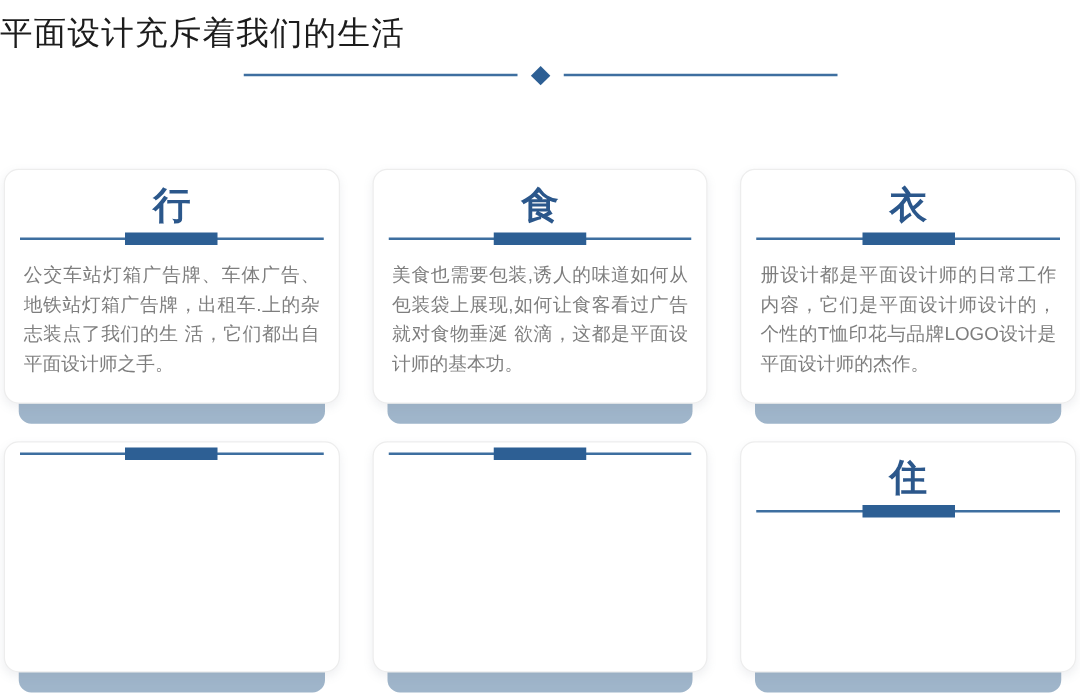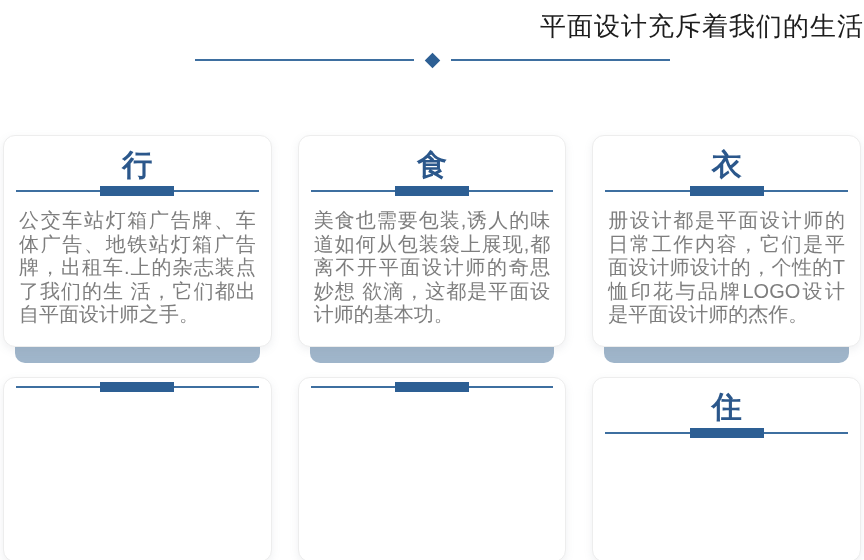--- a/index.html
+++ b/index.html
@@ -10,21 +10,21 @@
     --shadow_bar:#9fb5ca;
     --heading_text:#1c1c1c;
   }
   *{box-sizing:border-box;}
   html,body{margin:0;padding:0;}
   body{
     width:864px;height:560px;overflow:hidden;background:#fff;
     font-family:"Liberation Sans", sans-serif;position:relative;
   }
   
-  .header{text-align:right;padding-top:10px;}
+  .header{text-align:left;padding-top:10px;}
   .header h1{
     margin:0;font-size:26px;line-height:32px;font-weight:500;
     color:var(--heading_text);letter-spacing:1px;
   }
   .header-rule{
     margin-top:10px;display:flex;justify-content:center;align-items:center;
     gap:13px;height:16px;
   }
   .seg{width:219px;height:2px;background:var(--line);}
   .diamond{width:11px;height:11px;background:var(--accent);transform:rotate(45deg);}
@@ -49,21 +49,21 @@
     margin:11px 0 0;text-align:center;
     font-size:30px;line-height:35px;font-weight:bold;color:var(--card_title);
   }
   .card .divider{position:relative;height:10px;margin:4px 12px 0;}
   .divider .thin{position:absolute;top:4px;left:0;right:0;height:2px;background:var(--line);}
   .divider .thick{
     position:absolute;top:0;left:50%;margin-left:-37px;
     width:74px;height:10px;background:var(--accent);
   }
   .card p{
-    margin:13px 15px 19px;font-size:20px;line-height:23.5px;
+    margin:13px 15px 19px;font-size:15px;line-height:23.5px;
     color:var(--body_text);text-align:justify;
   }
 </style>
 </head>
 <body>
 
 <header class="header">
   <h1>平面设计充斥着我们的生活</h1>
   <div class="header-rule">
     <span class="seg"></span>
@@ -86,21 +86,21 @@
     <div class="shadow-bar"></div>
   </div>
 
   <div class="card-wrap">
     <div class="card">
       <h2>食</h2>
       <div class="divider">
         <span class="thin"></span>
         <span class="thick"></span>
       </div>
-      <p>美食也需要包装,诱人的味道如何从包装袋上展现,都离不开平面设计师的奇思妙想 欲滴，这都是平面设计师的基本功。</p>
+      <p>美食也需要包装,诱人的味道如何从包装袋上展现,如何让食客看过广告就对食物垂涎 欲滴，这都是平面设计师的基本功。</p>
     </div>
     <div class="shadow-bar"></div>
   </div>
 
   <div class="card-wrap">
     <div class="card">
       <h2>衣</h2>
       <div class="divider">
         <span class="thin"></span>
         <span class="thick"></span>

